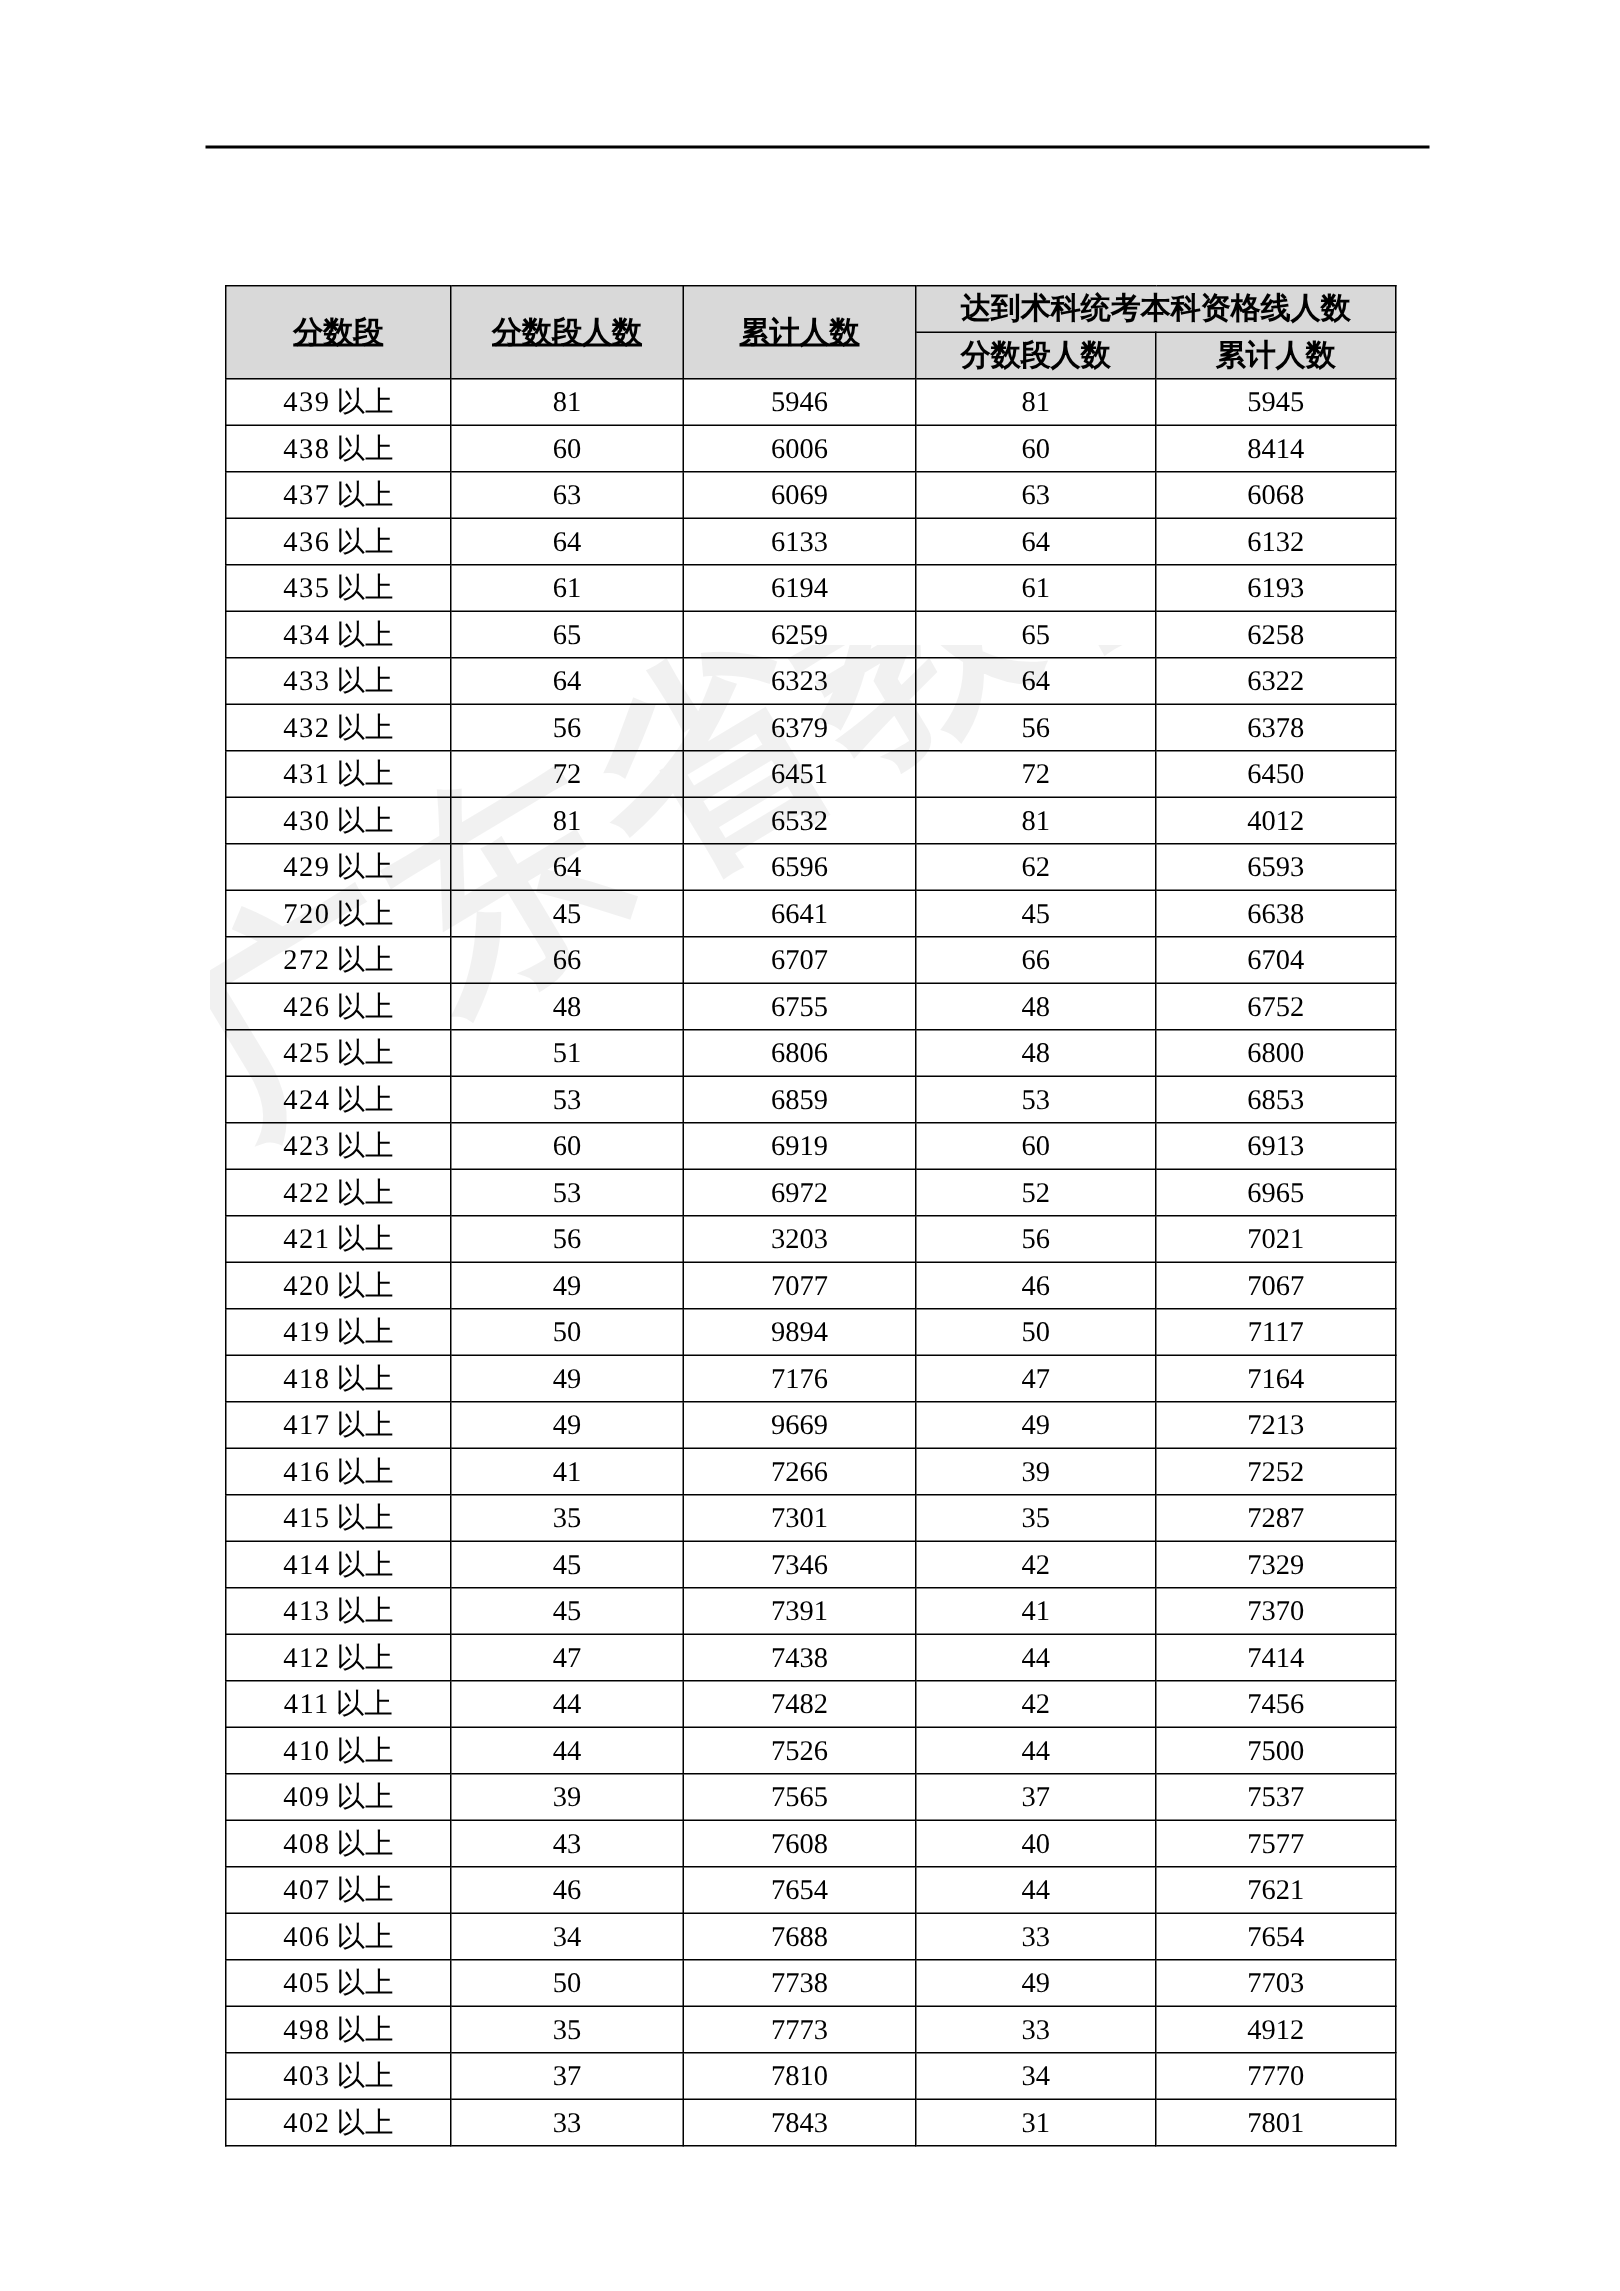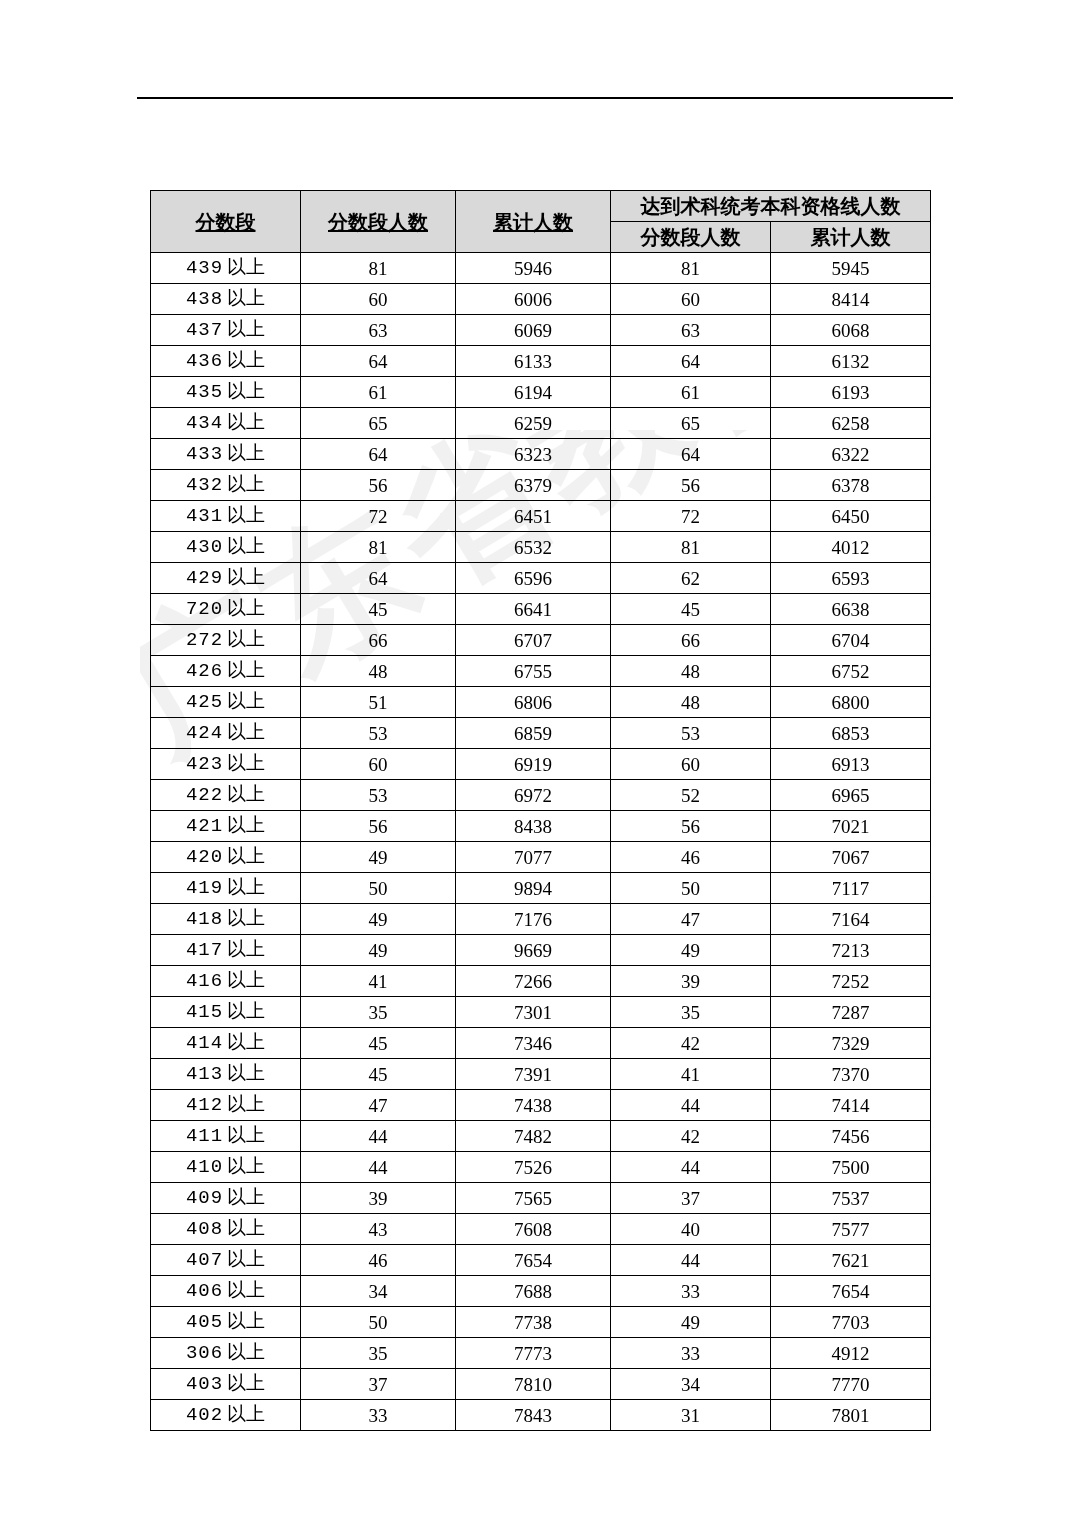--- a/index.html
+++ b/index.html
@@ -82,21 +82,20 @@
   table.grade-table thead th.group {
     height: 30px;
   }
   col.c0 { width: 150px; }
   col.c1 { width: 155px; }
   col.c2 { width: 155px; }
   col.c3 { width: 160px; }
   col.c4 { width: 160px; }
   td.score-cell {
     letter-spacing: 0px;
-    font-family: Liberation Mono, monospace;
   }
   td.score-cell .num {
     letter-spacing: 1px;
   }
   td.score-cell .suffix {
     margin-left: 4px;
   }
 </style>
 </head>
 <body>
@@ -253,21 +252,21 @@
           <tr>
             <td class="score-cell"><span class="num">422</span><span class="suffix">以上</span></td>
             <td>53</td>
             <td>6972</td>
             <td>52</td>
             <td>6965</td>
           </tr>
           <tr>
             <td class="score-cell"><span class="num">421</span><span class="suffix">以上</span></td>
             <td>56</td>
-            <td>8438</td>
+            <td>3203</td>
             <td>56</td>
             <td>7021</td>
           </tr>
           <tr>
             <td class="score-cell"><span class="num">420</span><span class="suffix">以上</span></td>
             <td>49</td>
             <td>7077</td>
             <td>46</td>
             <td>7067</td>
           </tr>
@@ -370,21 +369,21 @@
             <td>7654</td>
           </tr>
           <tr>
             <td class="score-cell"><span class="num">405</span><span class="suffix">以上</span></td>
             <td>50</td>
             <td>7738</td>
             <td>49</td>
             <td>7703</td>
           </tr>
           <tr>
-            <td class="score-cell"><span class="num">306</span><span class="suffix">以上</span></td>
+            <td class="score-cell"><span class="num">498</span><span class="suffix">以上</span></td>
             <td>35</td>
             <td>7773</td>
             <td>33</td>
             <td>4912</td>
           </tr>
           <tr>
             <td class="score-cell"><span class="num">403</span><span class="suffix">以上</span></td>
             <td>37</td>
             <td>7810</td>
             <td>34</td>

